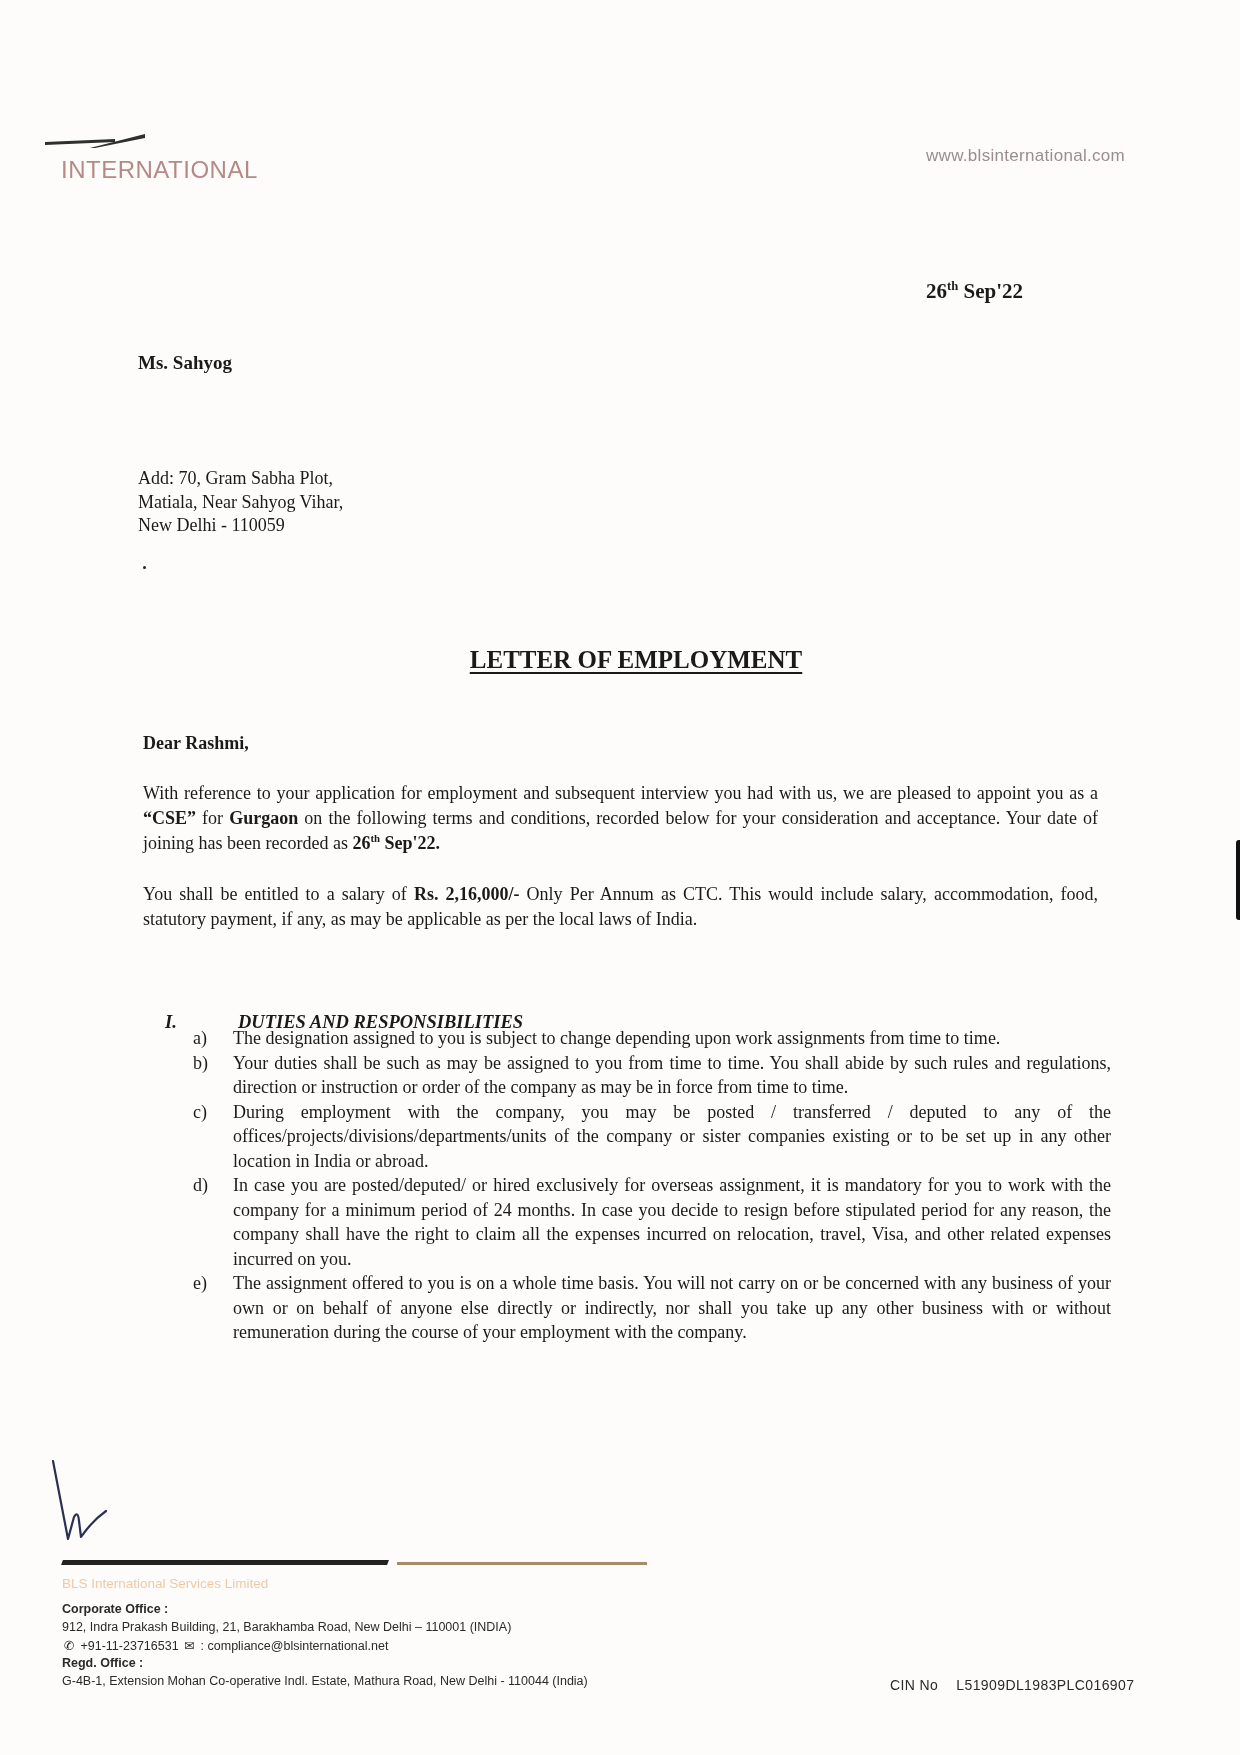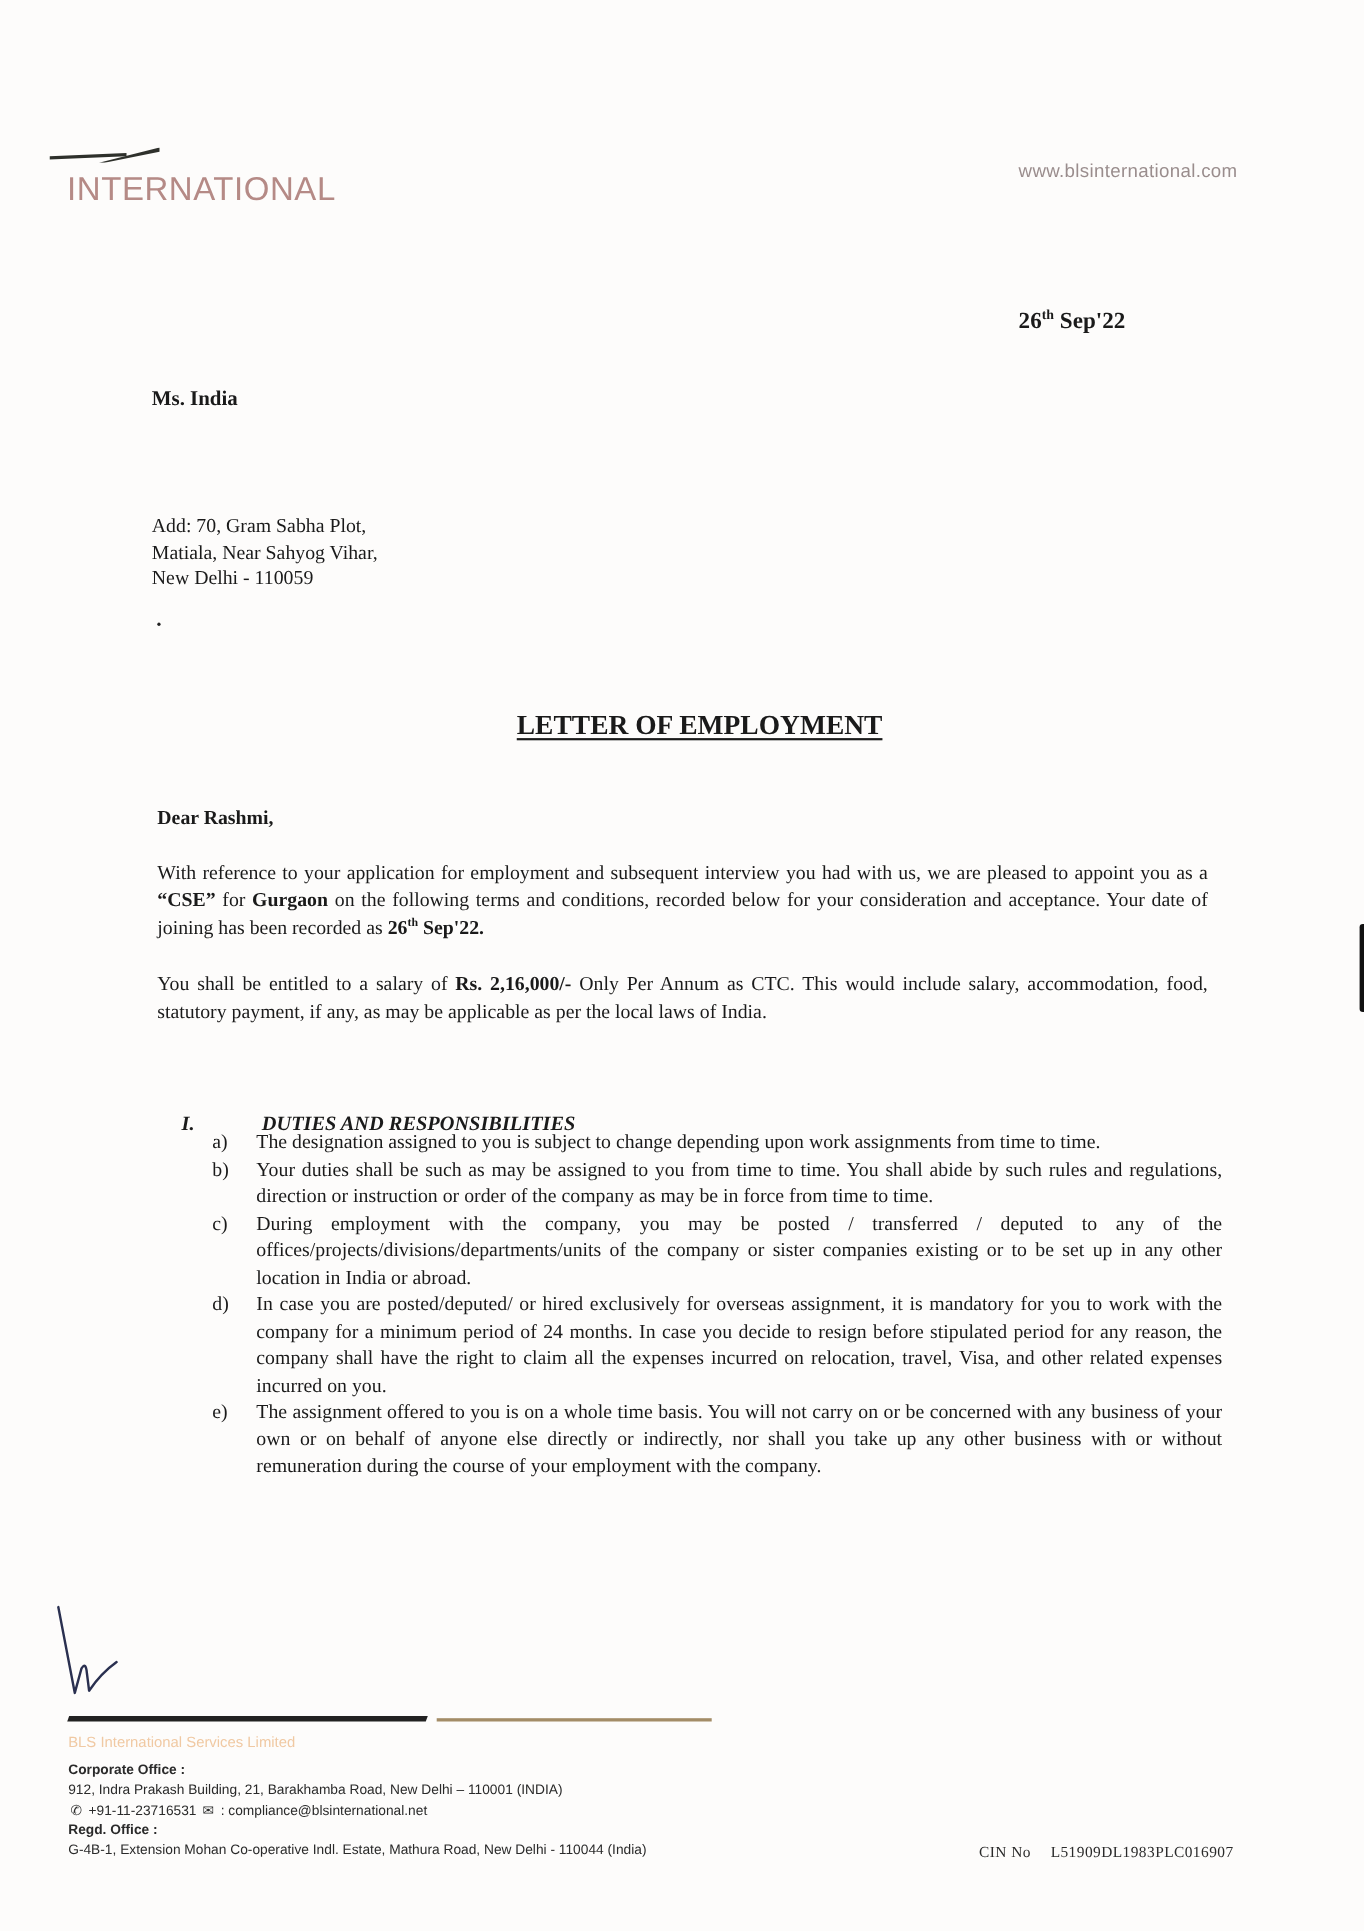--- a/index.html
+++ b/index.html
@@ -20,21 +20,21 @@
     font-family: "Liberation Sans", "DejaVu Sans", sans-serif;
     font-weight: bold; font-size: 104px; letter-spacing: 4px;
     color: #2e302b; line-height: 1;
   }
   .logo-swoosh {
     position: absolute; left: 0; top: 82px; width: 110px; height: 14px;
   }
   .logo-sub {
     position: absolute; left: 16px; top: 104px;
     font-family: "Liberation Sans", "DejaVu Sans", sans-serif;
-    font-size: 30px; color: #b58a86; letter-spacing: 0.5px;
+    font-size: 24px; color: #b58a86; letter-spacing: 0.5px;
   }
 
   .website {
     left: 926px; top: 146px;
     font-family: "Liberation Sans", "DejaVu Sans", sans-serif;
     font-size: 17px; color: #9a8d8d; letter-spacing: 0.3px;
   }
   .date {
     left: 926px; top: 260px;
     font-weight: bold; font-size: 21px; margin-top: 19px;
@@ -78,41 +78,41 @@
   .rule-light { left: 397px; top: 1562px; width: 250px; height: 3px; background: #a38c67; }
 
   .footer { left: 62px; font-family: "Liberation Sans", "DejaVu Sans", sans-serif; font-size: 12.5px; color: #2a2a2a; text-align: center; }
   .company-faded { top: 1576px; color: #f0c9a3; font-size: 13.5px; }
   .f1 { top: 1602px; font-weight: bold; }
   .f2 { top: 1620px; }
   .f3 { top: 1638px; }
   .f4 { top: 1656px; font-weight: bold; }
   .f5 { top: 1674px; }
   .f3 .ico { display: inline-block; margin: 0 6px 0 2px; }
-  .cin { left: 890px; top: 1677px; font-family: Liberation Serif, serif; font-size: 14px; color: #2a2a2a; letter-spacing: 0.4px; }
+  .cin { left: 890px; top: 1677px; font-family: Liberation Sans, sans-serif; font-size: 14px; color: #2a2a2a; letter-spacing: 0.4px; }
   .cin .gap { display: inline-block; width: 18px; }
 
   .edge-mark { left: 1236px; top: 840px; width: 6px; height: 80px; background: #111; border-radius: 3px; }
 </style>
 </head>
 <body>
 
 <div class="abs logo">
   <svg class="logo-swoosh" viewBox="0 0 110 14">
     <path d="M0 8 L70 5 L70 8 L0 11 Z" fill="#2e302b"></path>
     <path d="M45 14 L100 0 L100 4 L50 14 Z" fill="#2e302b"></path>
   </svg>
   <div class="logo-sub">INTERNATIONAL</div>
 </div>
 
 <div class="abs website">www.blsinternational.com</div>
 
 <div class="abs date"><span>26</span><sup>th</sup><span> Sep'22</span></div>
 
-<div class="abs recipient-name">Ms. India</div>
+<div class="abs recipient-name">Ms. Sahyog</div>
 <div class="abs address">
   <div>Add: 70, Gram Sabha Plot,</div>
   <div>Matiala, Near Sahyog Vihar,</div>
   <div>New Delhi - 110059</div>
 </div>
 <div class="abs stray-dot"></div>
 
 <div class="abs title"><span>LETTER OF EMPLOYMENT</span></div>
 
 <div class="abs salutation">Dear Rashmi,</div>

